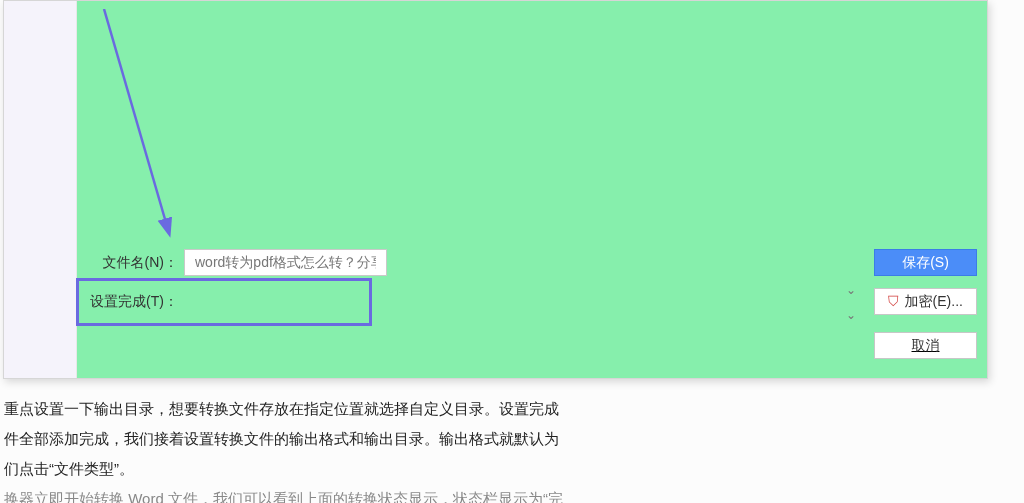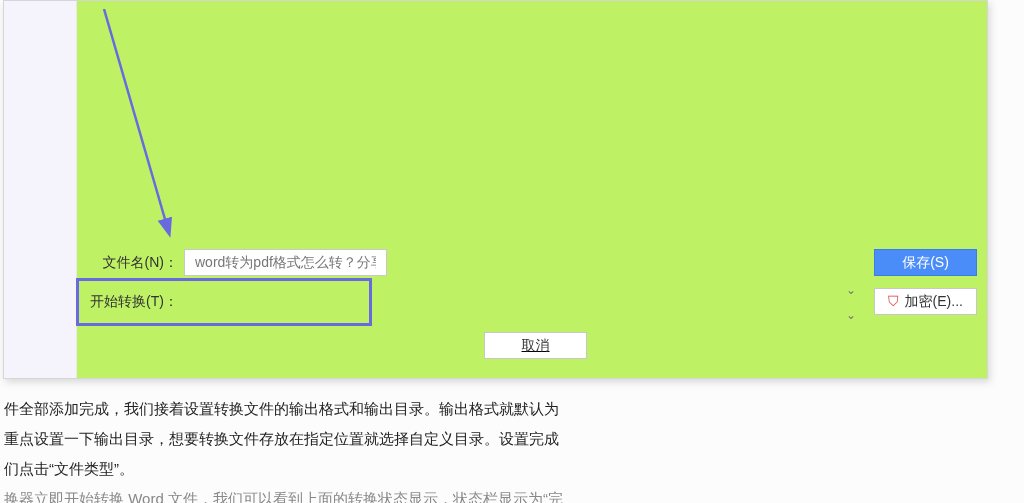--- a/index.html
+++ b/index.html
@@ -11,21 +11,21 @@
       height: 503px;
       overflow: hidden;
       position: relative;
     }
     .dialog {
       position: absolute;
       left: 3px;
       top: 0;
       width: 985px;
       height: 379px;
-      background: #bef264;
+      background: #86efac;
       border: 1px solid #d6d6d6;
       box-shadow: 2px 3px 8px rgba(0,0,0,0.15);
     }
     .left-panel {
       position: absolute;
       left: 0;
       top: 0;
       width: 73px;
       height: 377px;
       background: #f5f3fb;
@@ -37,21 +37,21 @@
       top: 8px;
       pointer-events: none;
     }
     .row {
       position: absolute;
       display: flex;
       align-items: center;
     }
     .filename-row { left: 78px; top: 248px; width: 895px; }
     .filetype-row { left: 78px; top: 287px; width: 895px; }
-    .cancel-row   { left: 78px; top: 331px; width: 895px; justify-content: center; text-decoration: underline; }
+    .cancel-row   { left: 78px; top: 331px; width: 895px; justify-content: flex-end; text-decoration: underline; }
     .label {
       width: 102px;
       text-align: right;
       color: #333;
       font-size: 14px;
       padding-right: 6px;
     }
     .input {
       flex: 1;
       height: 27px;
@@ -139,35 +139,35 @@
   <div class="row filename-row">
     <div class="label">文件名(N)：</div>
     <div class="input-wrap">
       <input type="text" class="input filename-input" value="word转为pdf格式怎么转？分享Word转PDF转换器操作方法" style="">
       <div class="dropdown-chevron">⌄</div>
     </div>
     <button class="btn btn-primary">保存(S)</button>
   </div>
 
   <div class="row filetype-row">
-    <div class="label">开始转换(T)：</div>
+    <div class="label">设置完成(T)：</div>
     <div class="input-wrap">
       <div class="dropdown-chevron">⌄</div>
     </div>
     <button class="btn">
       <span class="shield-icon">⛉</span>
       <span>加密(E)...</span>
     </button>
   </div>
 
   <div class="row cancel-row">
     <button class="btn">取消</button>
   </div>
 
   <div class="highlight-box"></div>
 </div>
 
 <div class="article-bg">
+  <div>重点设置一下输出目录，想要转换文件存放在指定位置就选择自定义目录。设置完成</div>
   <div>件全部添加完成，我们接着设置转换文件的输出格式和输出目录。输出格式就默认为</div>
-  <div>重点设置一下输出目录，想要转换文件存放在指定位置就选择自定义目录。设置完成</div>
   <div>们点击“文件类型”。</div>
   <div class="last-line">换器立即开始转换 Word 文件，我们可以看到上面的转换状态显示，状态栏显示为“完</div>
 </div>
 
 </body></html>

